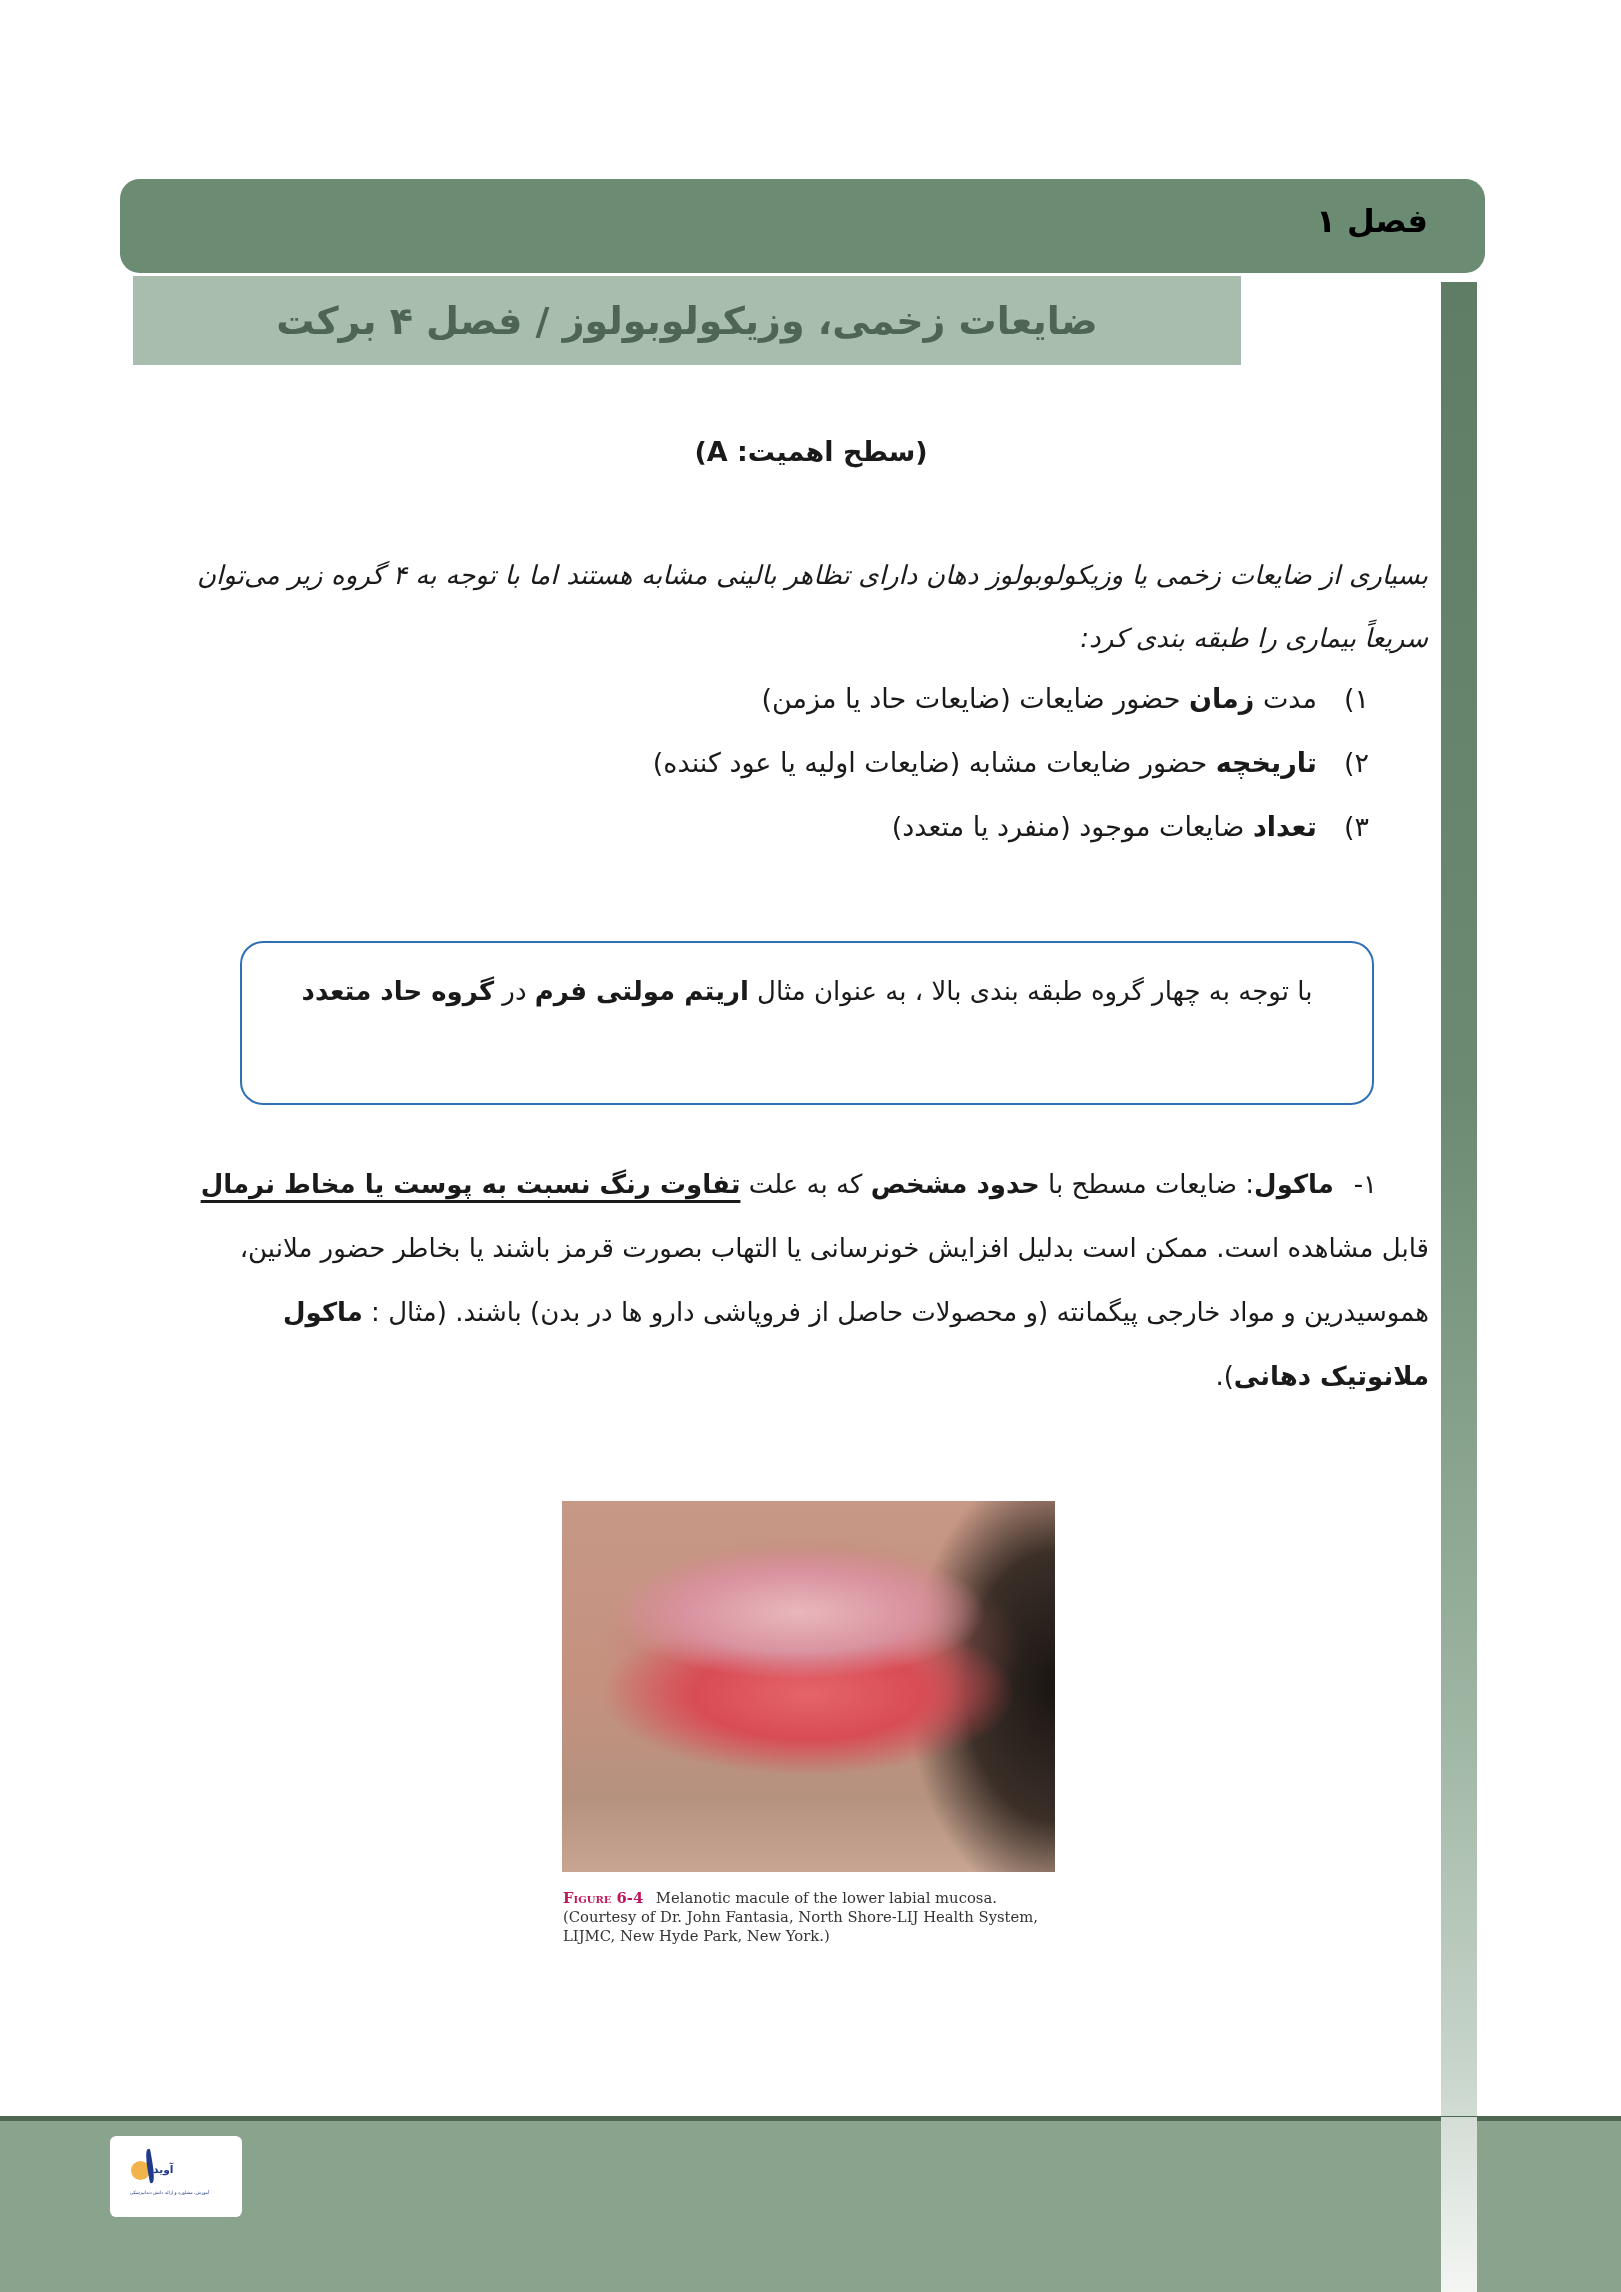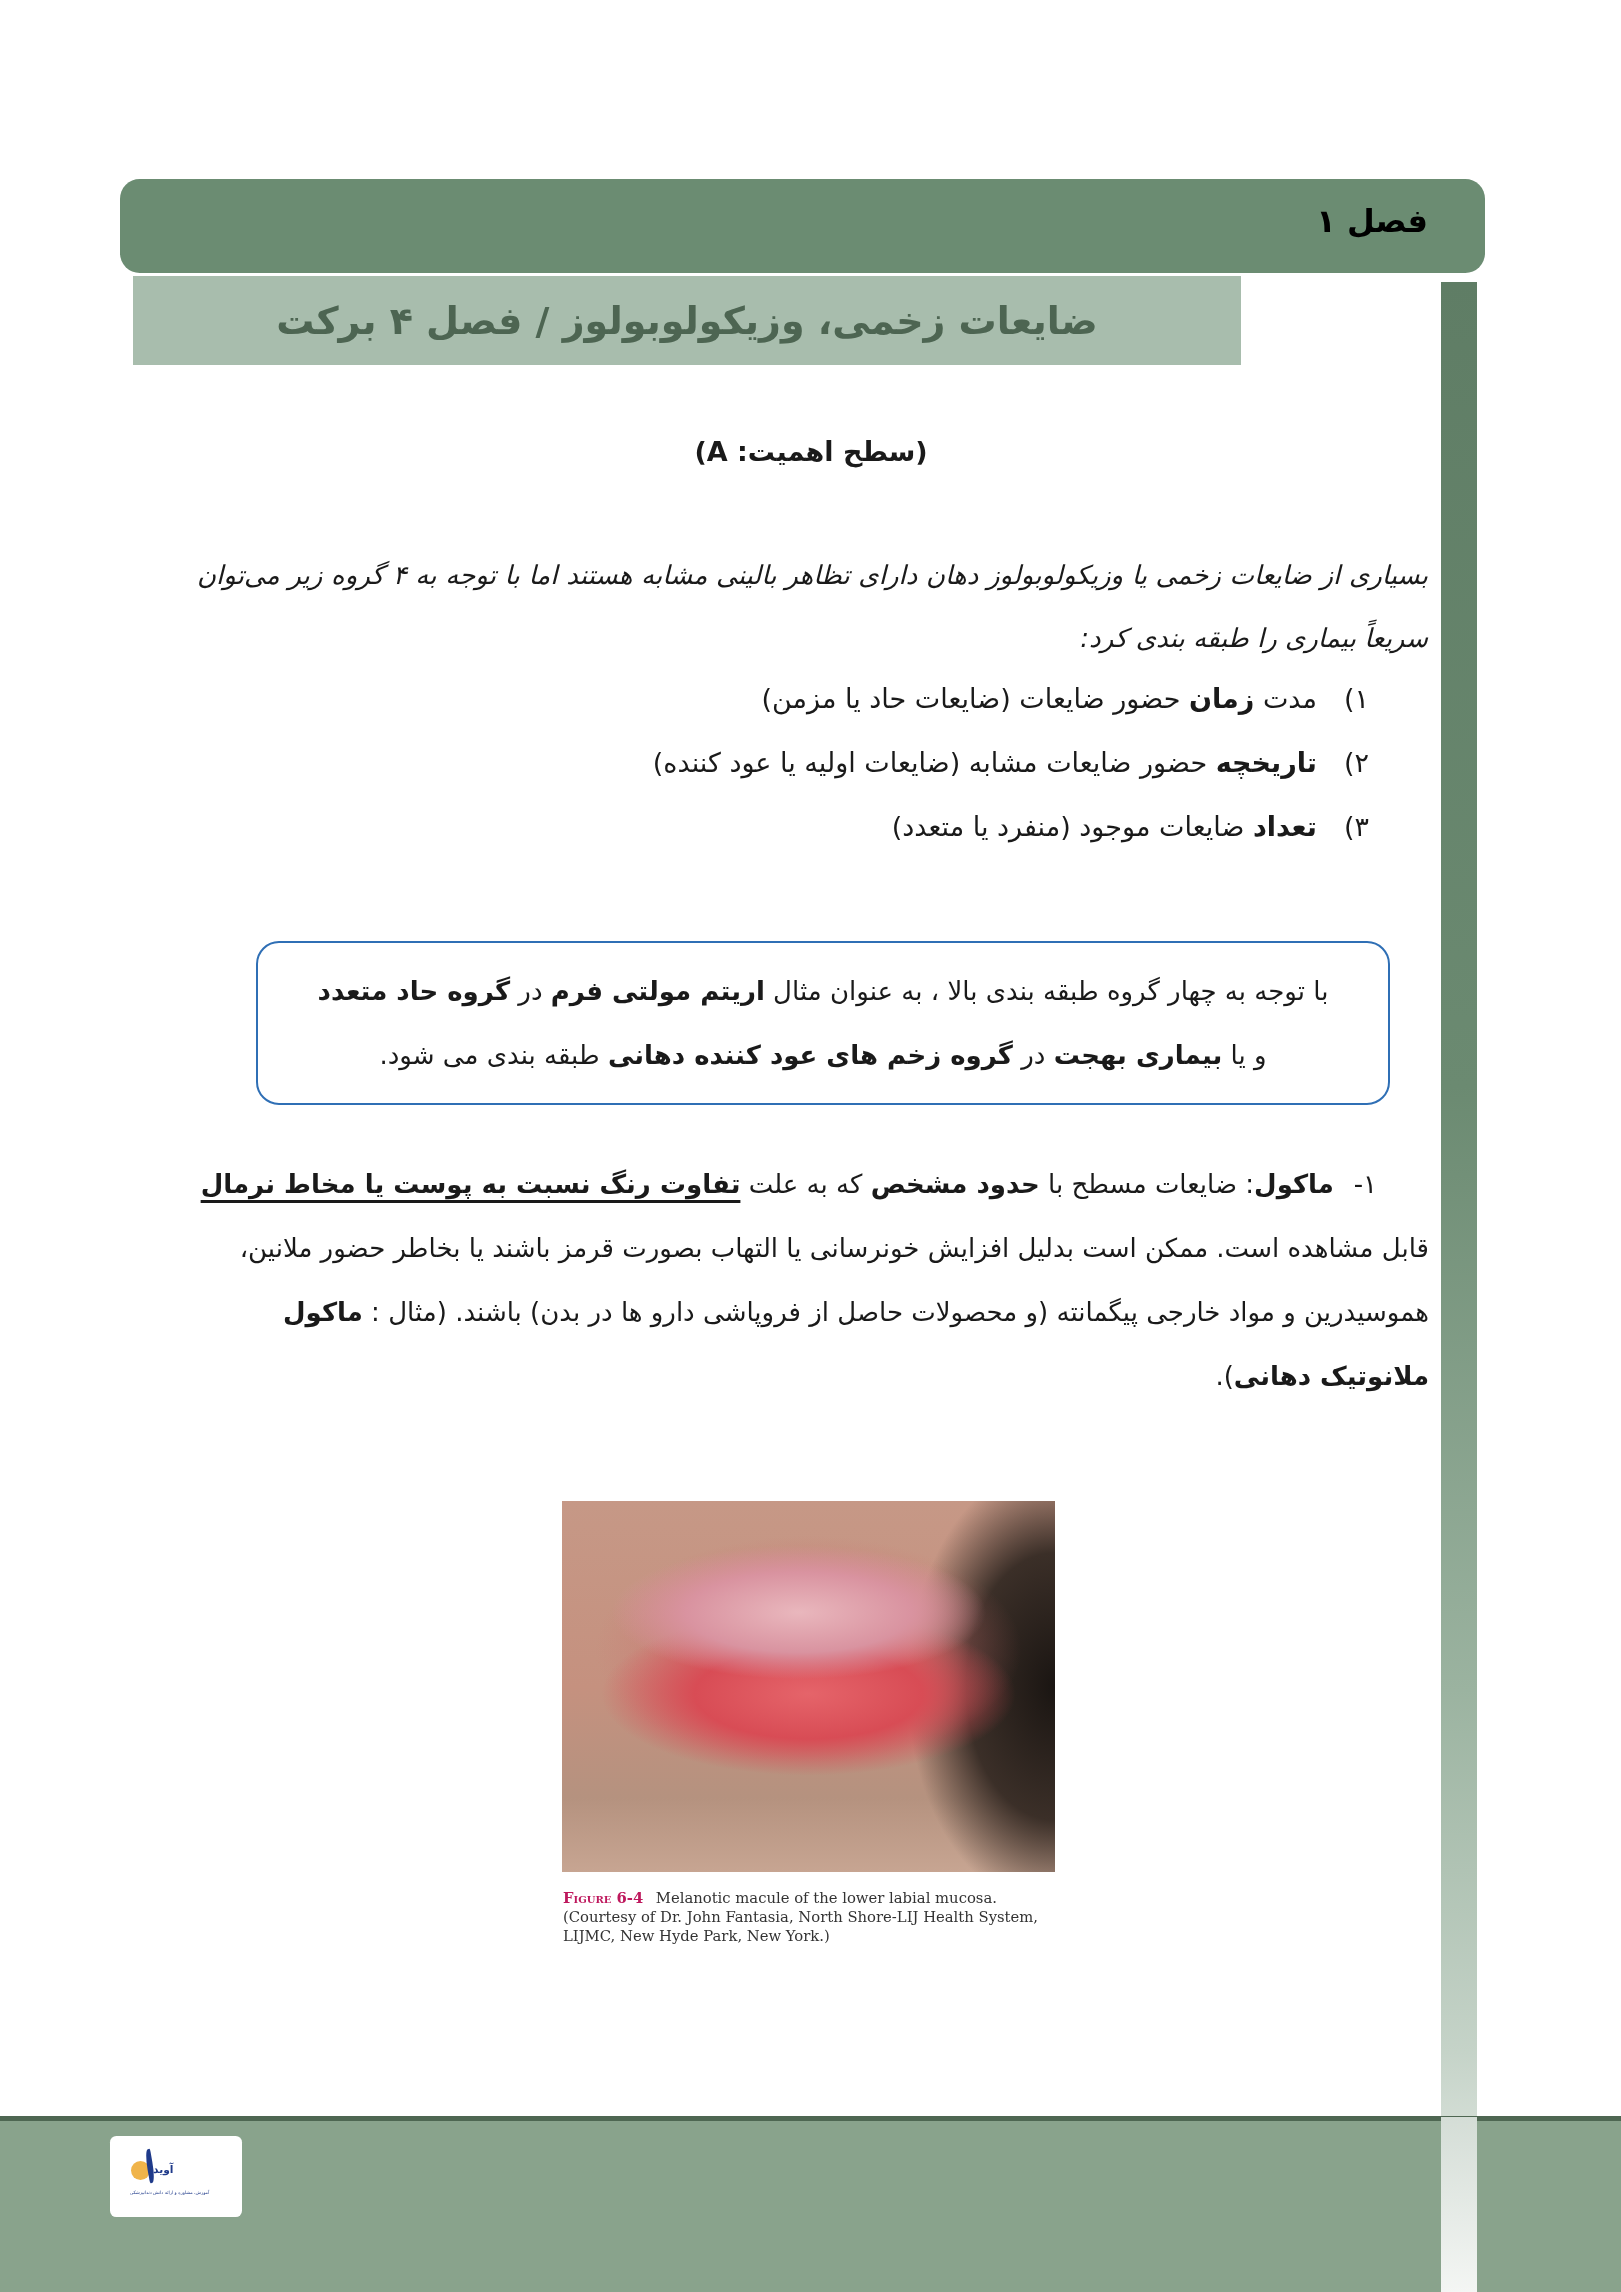--- a/index.html
+++ b/index.html
@@ -39,21 +39,21 @@
   }
   .intro { top: 544px; font-style: italic; }
   .intro p { margin: 0; text-align: justify; }
   .crit-list { position: absolute; top: 667px; right: 253px; direction: rtl; font-size: 27px; }
   .crit-item { height: 64px; line-height: 64px; white-space: nowrap; }
   .crit-num { display: inline-block; width: 52px; }
   b { font-weight: bold; }
   .note-box {
     position: absolute; left: 240px; top: 941px; width: 1134px; height: 164px;
     border: 2.7px solid #2f6fb5; border-radius: 23px; box-sizing: border-box;
-    direction: rtl; text-align: center; font-size: 26px; margin-left: 16px;
+    direction: rtl; text-align: center; font-size: 26px;
   }
   .note-line { height: 64px; line-height: 64px; }
   .note-line:first-child { margin-top: 16px; }
   .terms { position: absolute; top: 1152px; right: 193px; width: 1231px; direction: rtl; font-size: 26px; line-height: 64px; }
   .terms-intro { margin: 0; }
   .term-item { margin: 0; padding-right: 0; }
   .underline { text-decoration: underline; text-decoration-thickness: 2.7px; text-underline-offset: 7.2px; }
   .figure {
     position: absolute; left: 562px; top: 1501px; width: 493px; height: 371px;
     background:
@@ -109,23 +109,20 @@
   </div>
   <div class="crit-item">
     <span class="crit-num">۳)</span><b>تعداد</b><span> ضایعات موجود  (منفرد یا متعدد)</span>
   </div>
 </div>
 
 <div class="note-box">
   <div class="note-line">
     <span>با توجه به چهار گروه طبقه بندی بالا ، به عنوان مثال </span><b>اریتم مولتی فرم</b><span> در </span><b>گروه حاد متعدد</b>
   </div>
-  <div class="note-line">
-    <span>و یا </span><b>بیماری بهجت</b><span> در </span><b>گروه زخم های عود کننده دهانی</b><span> طبقه بندی می شود.</span>
-  </div>
 </div>
 
 <div class="terms">
   <p class="term-item">
     <span style="margin-left:19.7px;margin-right:52px;">۱-</span><b>ماکول</b><span>: </span><span>ضایعات مسطح با </span><b>حدود مشخص</b><span> که به علت </span><b class="underline">تفاوت رنگ نسبت به پوست یا مخاط نرمال</b><span> قابل مشاهده است. ممکن است بدلیل افزایش خونرسانی یا التهاب بصورت قرمز باشند یا بخاطر حضور ملانین، هموسیدرین و مواد خارجی پیگمانته (و محصولات حاصل از فروپاشی دارو ها در بدن) باشند. (مثال : </span><b>ماکول ملانوتیک دهانی</b><span>).</span>
   </p>
 </div>
 
 <div class="figure"></div>
 <div class="figure-caption">

